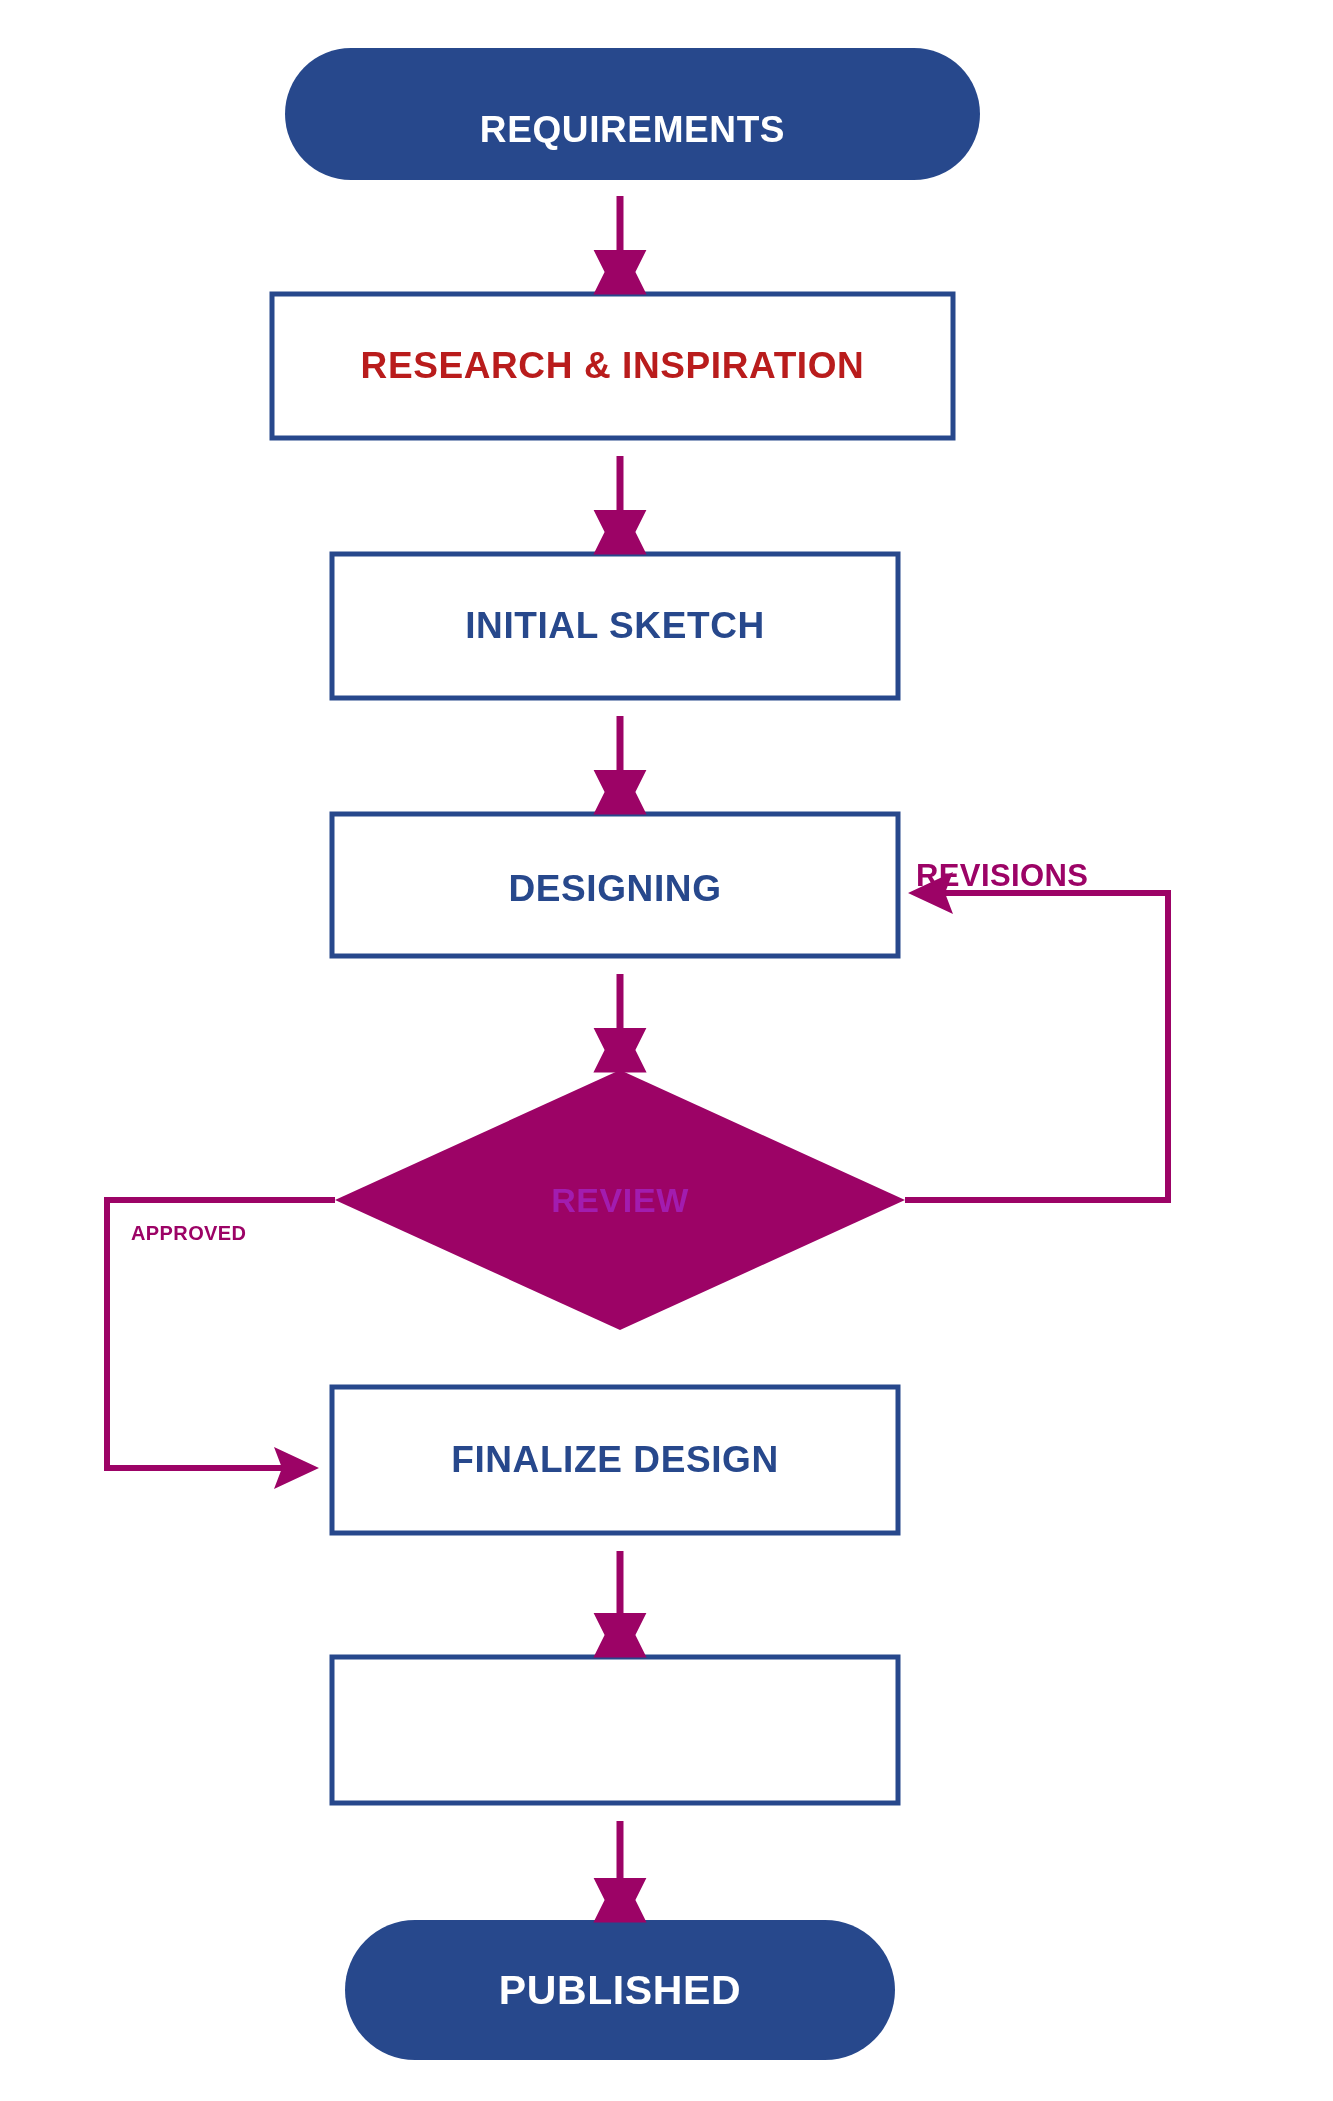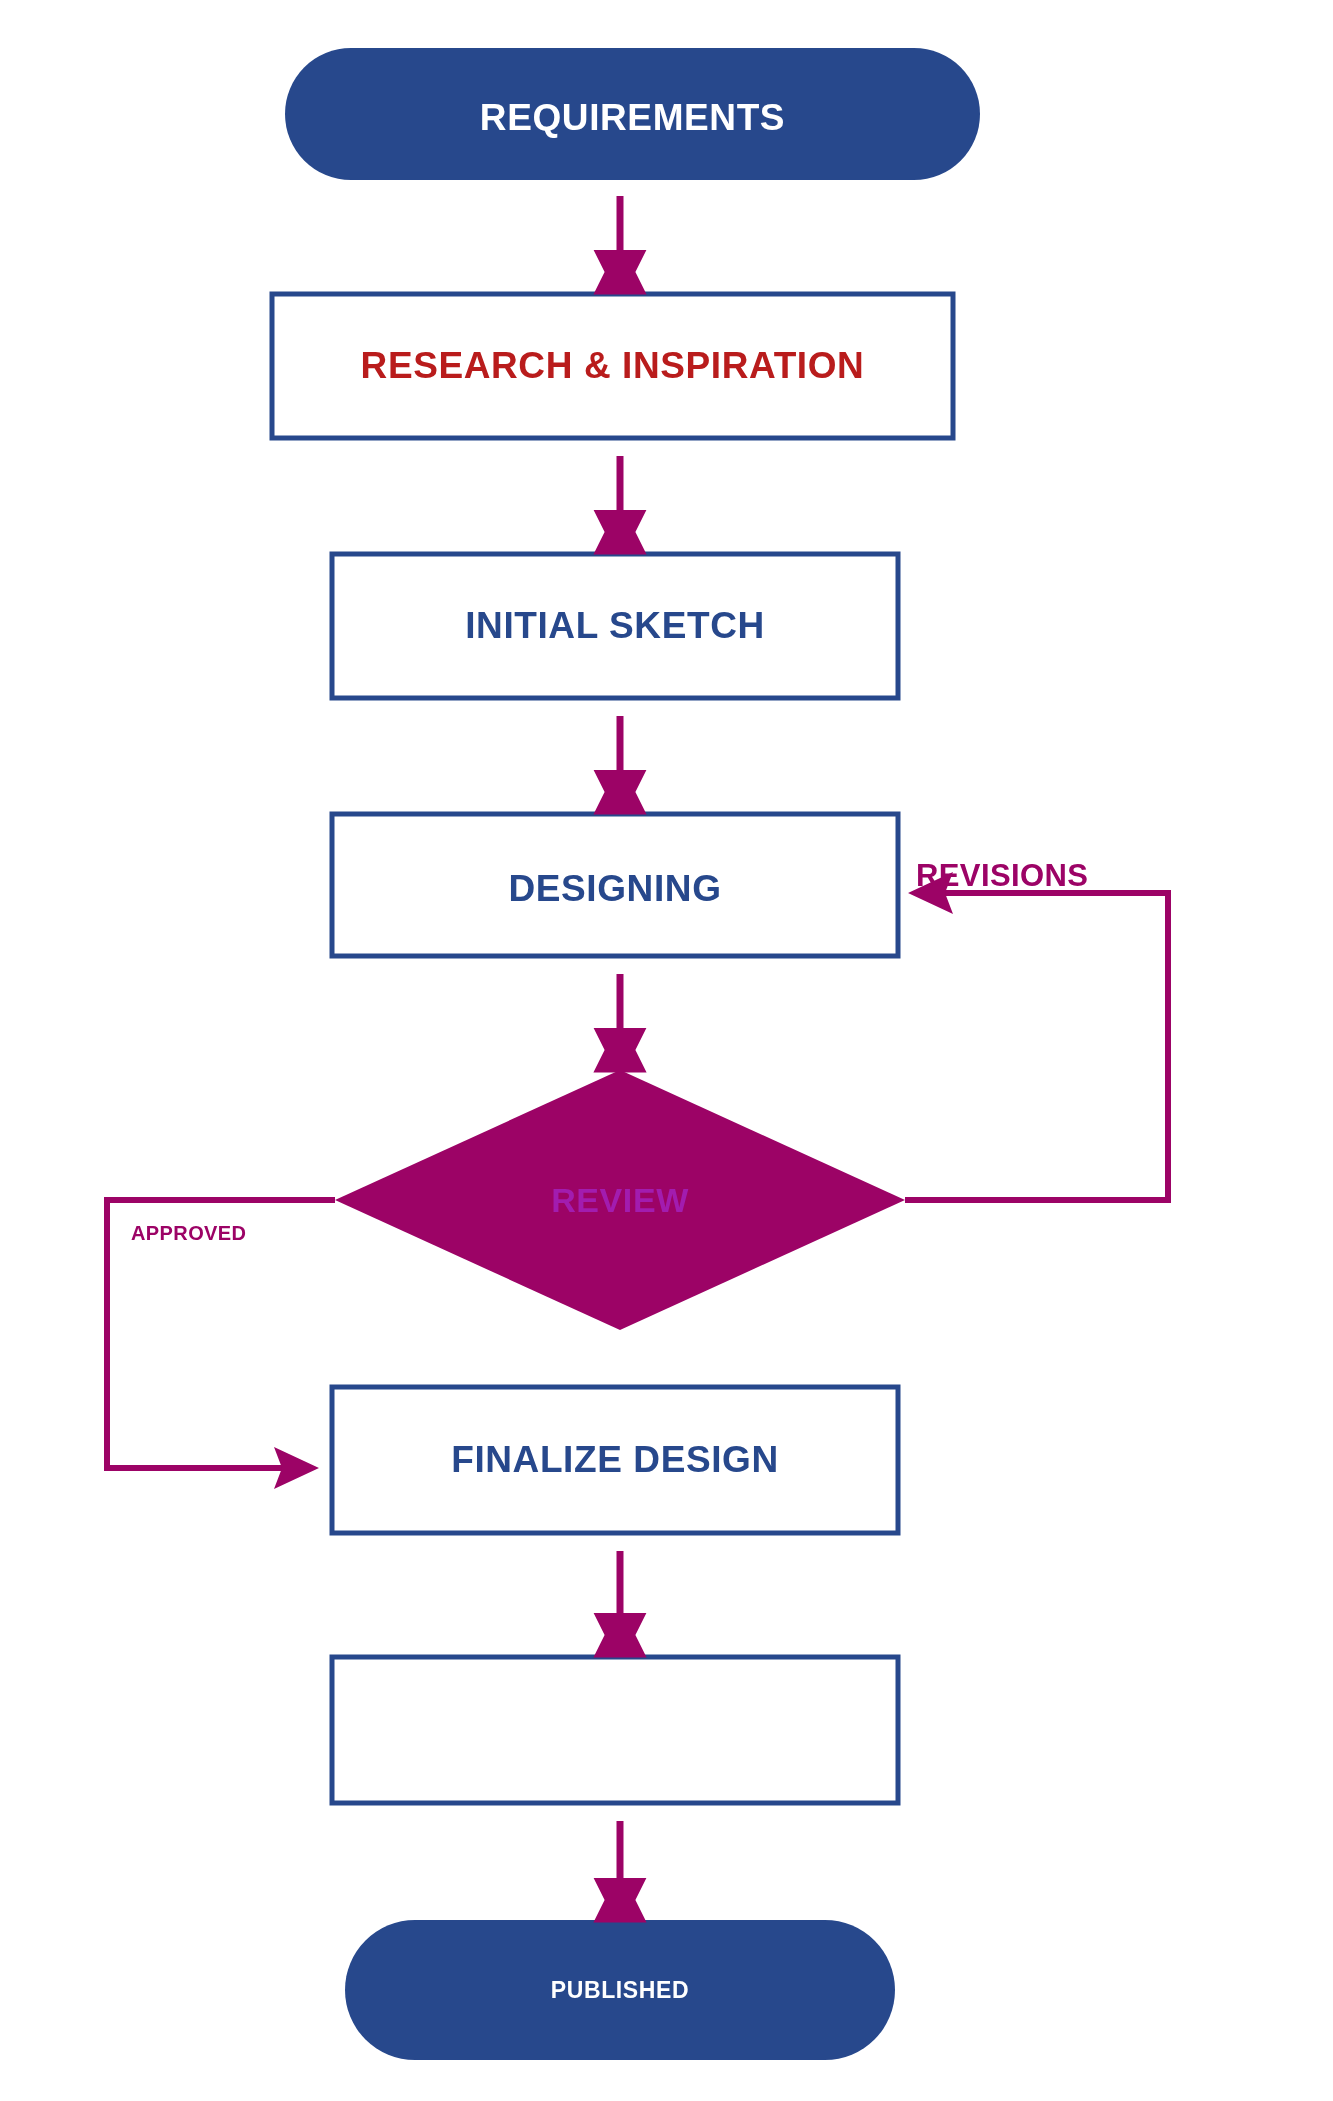--- a/index.html
+++ b/index.html
@@ -83,32 +83,32 @@
     <polygon points="908,893 953,872 945,893 953,914" fill="#9c0366"></polygon>
 
     <path d="M 335,1200 L 107,1200 L 107,1468 L 282,1468" fill="none" stroke="#9c0366" stroke-width="6"></path>
     <polygon points="319,1468 274,1447 282,1468 274,1489" fill="#9c0366"></polygon>
 
     <line x1="620" y1="1551" x2="620" y2="1635" stroke="#9c0366" stroke-width="7" marker-end="url(#arrow-down)"></line>
 
     <line x1="620" y1="1821" x2="620" y2="1900" stroke="#9c0366" stroke-width="7" marker-end="url(#arrow-down)"></line>
   </svg>
 
-  <div class="node-label" style="left:285px; top:52px; width:695px; height:132px; color:#ffffff; font-size:37px;">REQUIREMENTS</div>
+  <div class="node-label" style="left:285px; top:64px; width:695px; height:132px; color:#ffffff; font-size:37px;">REQUIREMENTS</div>
 
   <div class="node-label" style="left:270px; top:292px; width:685px; height:148px; color:#b91c1c; font-size:37px;">RESEARCH &amp; INSPIRATION</div>
 
   <div class="node-label" style="left:330px; top:552px; width:570px; height:148px; color:#27488c; font-size:37px;">INITIAL SKETCH</div>
 
   <div class="node-label" style="left:330px; top:812px; width:570px; height:154px; color:#27488c; font-size:37px;">DESIGNING</div>
 
   <div class="node-label" style="left:335px; top:1070px; width:570px; height:260px; color:#a21caf; font-size:34px;">REVIEW</div>
 
   <div class="node-label" style="left:330px; top:1385px; width:570px; height:150px; color:#27488c; font-size:37px;border-radius:21px;">FINALIZE DESIGN</div>
 
 
-  <div class="node-label" style="left:345px; top:1920px; width:550px; height:140px; color:#ffffff; font-size:23px;">PUBLISHED</div>
+  <div class="node-label" style="left:345px; top:1920px; width:550px; height:140px; color:#ffffff; font-size:41px;">PUBLISHED</div>
 
   <div class="edge-label" style="left:916px; top:858px; color:#9c0366; font-size:31px;">REVISIONS</div>
 
   <div class="edge-label" style="left:131px; top:1222px; color:#9c0366; font-size:20px;">APPROVED</div>
 
 </div>
 
 </body></html>

